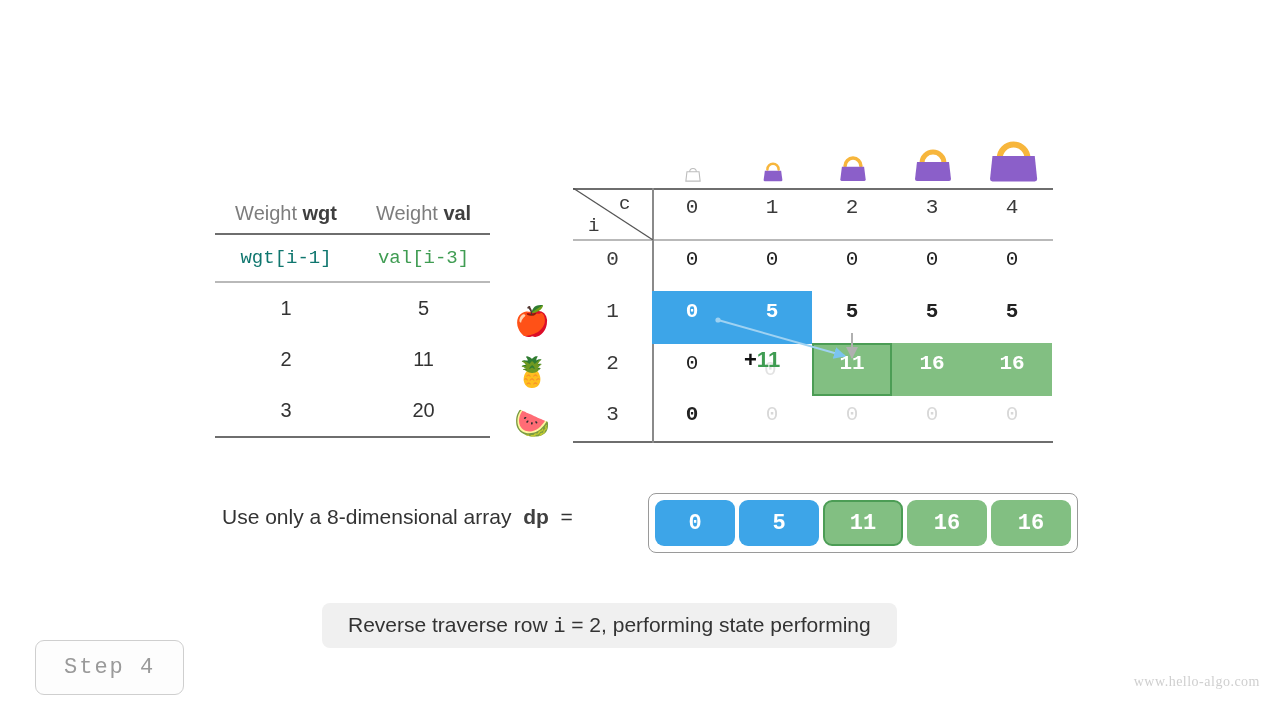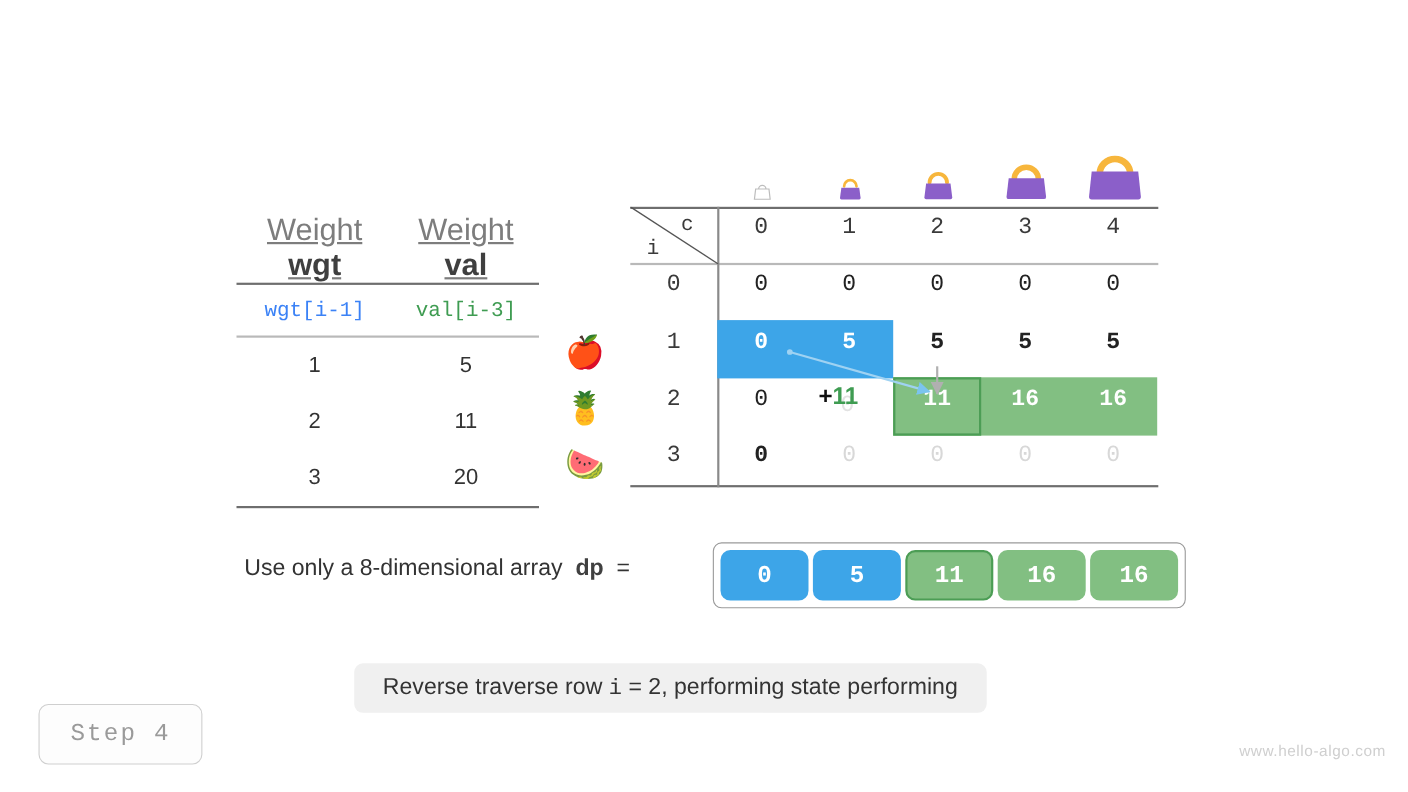--- a/index.html
+++ b/index.html
@@ -14,31 +14,31 @@
 
   
   #wv-table{
     position:absolute;left:215px;top:193px;width:275px;
   }
   #wv-table table{border-collapse:collapse;width:100%;}
   #wv-table td,#wv-table th{
     text-align:center;font-weight:400;padding:0;
   }
   .wv-head td{
-    font-size:28px;color:#7d7d7d;height:40px;vertical-align:middle;text-decoration:underline;
+    font-size:20px;color:#7d7d7d;height:40px;vertical-align:middle;
   }
   .wv-head td b{color:#3f3f3f;font-weight:700;}
   .wv-rule td{padding:0;}
   .rule-thick{height:2px;background:#6e6e6e;}
   .rule-thin{height:1.5px;background:#b9b9b9;}
   .wv-sym td{
     font-family:"Liberation Mono", monospace;
     font-size:19px;font-weight:700;height:46px;vertical-align:middle;
   }
-  .sym-teal{color:#3b82f6;}
+  .sym-teal{color:#0f766e;}
   .sym-green{color:#3f9c52;}
   .wv-data td{
     font-size:20px;color:#333;height:51px;vertical-align:middle;
   }
 
   
   #fruit-col{position:absolute;left:512px;top:296px;width:40px;}
   #fruit-col .fruit{height:51px;display:flex;align-items:center;justify-content:center;font-size:29px;line-height:1;}
   #fruit-col .fruit:nth-child(1){margin-top:0;}
   #fruit-col .fruit:nth-child(2){margin-top:0px;}
@@ -101,21 +101,21 @@
      background:#f0f0f0;border-radius:8px;
      padding:10px 26px;font-size:21px;color:#333;}
   #caption .mono{font-family:"Liberation Mono",monospace;font-size:20px;}
 
   
   #step-badge{position:absolute;left:35px;top:640px;
      border:1.3px solid #cfcfcf;border-radius:9px;background:#fdfdfd;
      padding:14px 28px;font-family:"Liberation Mono",monospace;
      font-size:22px;font-weight:400;color:#9a9a9a;letter-spacing:2px;}
   #watermark{position:absolute;right:20px;top:674px;
-     font-family:Liberation Sans, sans-serif;font-size:14px;color:#cfcfcf;letter-spacing:0.5px;}
+     font-family:Liberation Serif, serif;font-size:14px;color:#cfcfcf;letter-spacing:0.5px;}
 </style>
 </head>
 <body>
 
 <div class="stage">
 
   <div id="wv-table">
     <table>
       <tbody>
           <tr class="wv-head">

